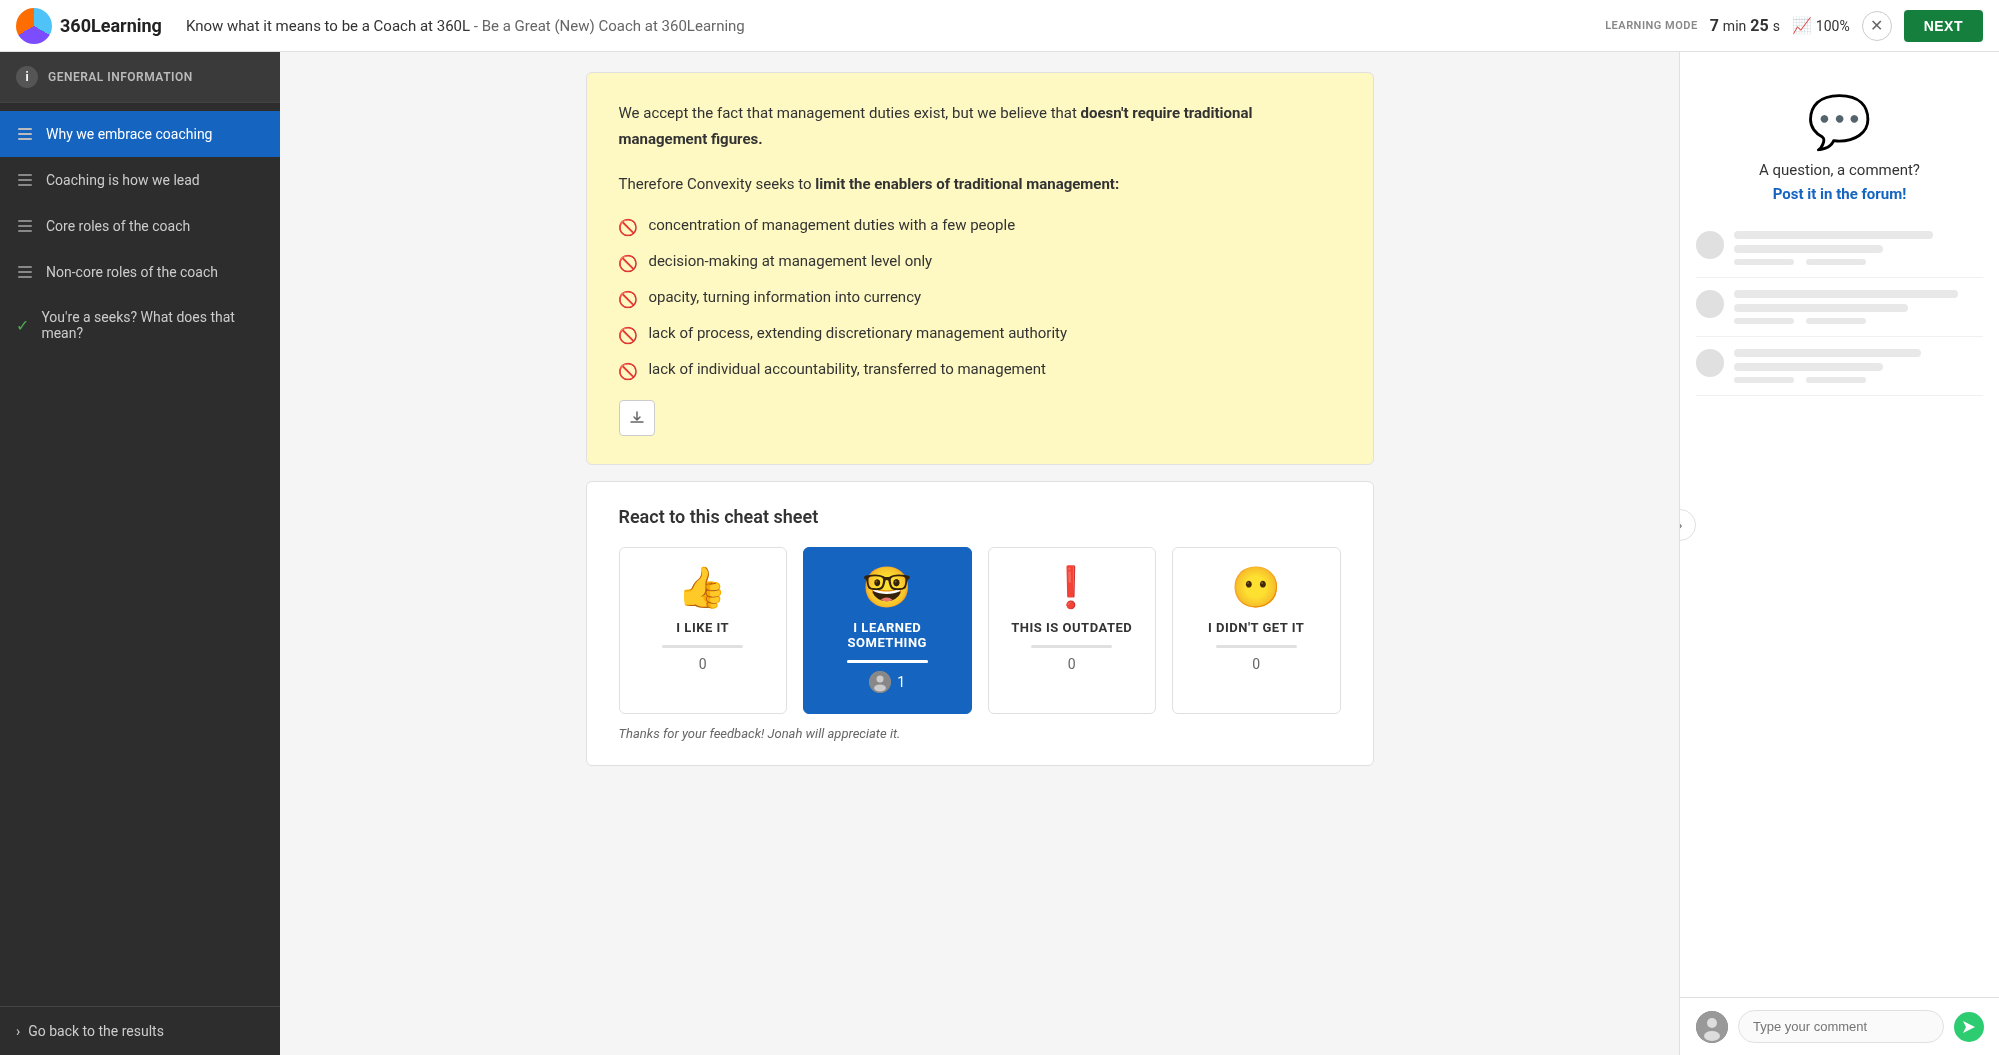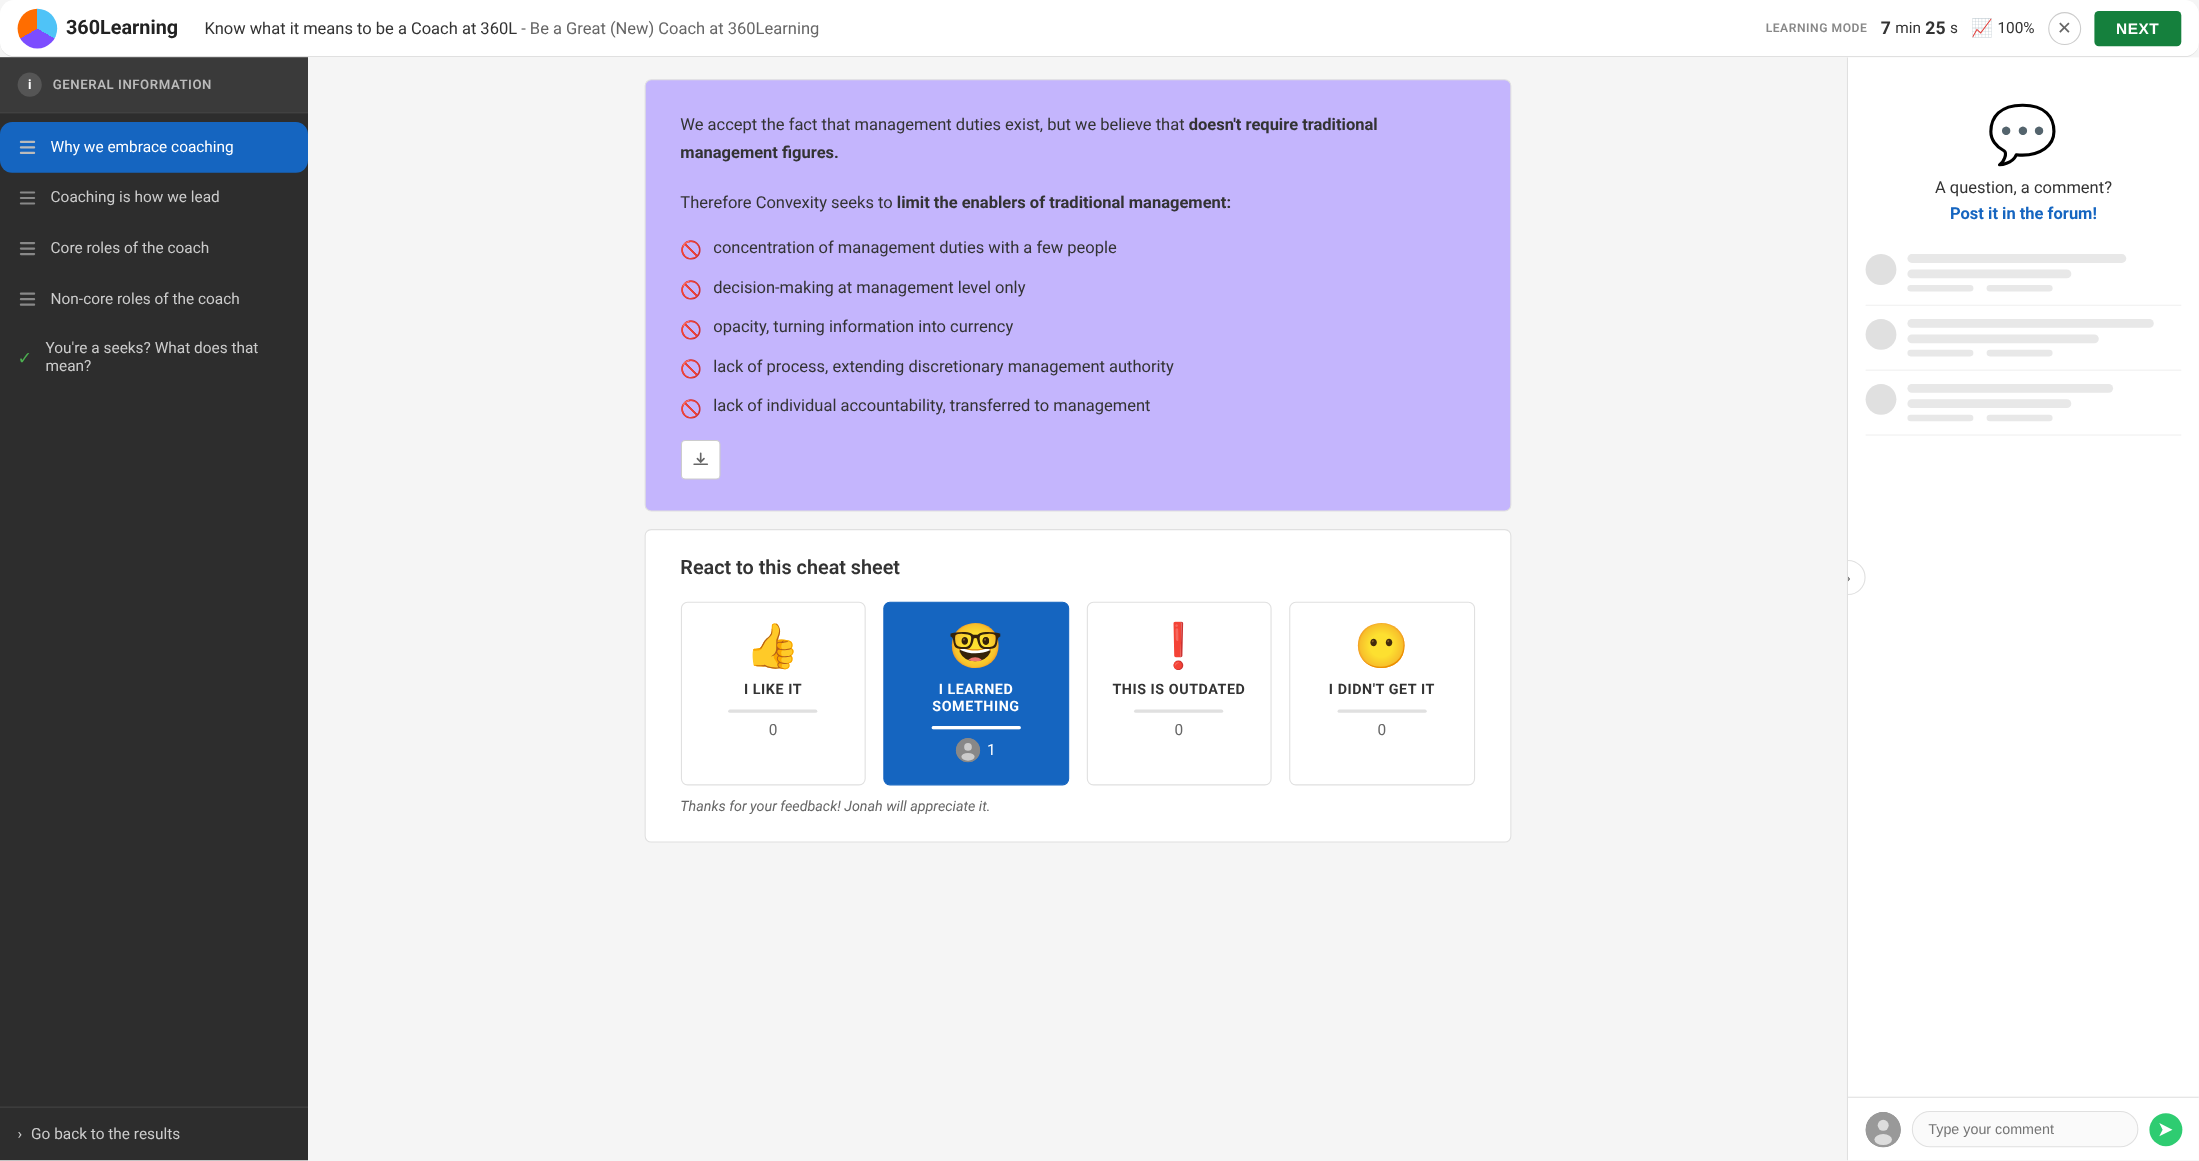--- a/index.html
+++ b/index.html
@@ -1,21 +1,21 @@
 <!DOCTYPE html>
 <html><head>
   <meta charset="utf-8">
   <style>
     * { box-sizing: border-box; margin: 0; padding: 0; }
     body { font-family: -apple-system, BlinkMacSystemFont, 'Segoe UI', Roboto, sans-serif; background: #f5f5f5; display: flex; flex-direction: column; height: 100vh; overflow: hidden; }
 
     
     .header {
       display: flex; align-items: center; background: #fff; border-bottom: 1px solid #e0e0e0;
-      padding: 16px 16px; height: 52px; flex-shrink: 0; z-index: 10; border-radius: 13px;
+      padding: 16px 16px; height: 52px; flex-shrink: 0; z-index: 10;
     }
     .logo-area { display: flex; align-items: center; gap: 8px; margin-right: 24px; }
     .logo-circle {
       width: 36px; height: 36px; border-radius: 50%;
       background: conic-gradient(#4fc3f7 0deg 120deg, #7c4dff 120deg 240deg, #ff6d00 240deg 360deg);
     }
     .logo-text { font-size: 18px; font-weight: 700; color: #222; }
     .header-title { font-size: 15px; color: #333; flex: 1; }
     .header-title strong { font-weight: 400; }
     .header-title .subtitle { color: #666; font-weight: 400; }
@@ -52,34 +52,34 @@
       width: 22px; height: 22px; border-radius: 50%; background: #555;
       display: flex; align-items: center; justify-content: center;
       font-size: 12px; color: #fff; font-weight: 700; flex-shrink: 0;
     }
     .info-label { font-size: 12px; color: #bbb; font-weight: 600; letter-spacing: 0.5px; text-transform: uppercase; }
     .sidebar-nav { flex: 1; padding: 8px 0; }
     .nav-item {
       display: flex; align-items: center; gap: 12px; padding: 14px 16px;
       cursor: pointer; color: #ccc; font-size: 14px;
     }
-    .nav-item.active { background: #1565c0; color: #fff; border-radius: 11px; }
+    .nav-item.active { background: #1565c0; color: #fff; }
     .nav-item .nav-check { color: #4caf50; font-size: 16px; flex-shrink: 0; }
     .sidebar-footer {
       padding: 16px; border-top: 1px solid #444; cursor: pointer;
       font-size: 14px; color: #ccc; display: flex; align-items: center; gap: 8px;
     }
 
     
     .content-area { flex: 1; overflow-y: auto; background: #f5f5f5; padding: 0; }
     .content-inner { max-width: 820px; margin: 0 auto; padding: 20px 16px; }
 
     
     .content-card {
-      background: #c4b5fd; border-radius: 6px; border: 1px solid #e0e0e0;
+      background: #fef9c3; border-radius: 6px; border: 1px solid #e0e0e0;
       margin-bottom: 16px; padding: 28px 32px;
     }
     .content-text { font-size: 15px; line-height: 1.7; color: #333; }
     .content-text strong { font-weight: 700; }
     .bullet-list { list-style: none; margin: 16px 0; padding: 0; }
     .bullet-list li { display: flex; align-items: flex-start; gap: 10px; margin-bottom: 10px; font-size: 15px; color: #333; line-height: 1.5; }
     .bullet-icon { font-size: 16px; flex-shrink: 0; margin-top: 2px; }
     .download-btn {
       margin-top: 16px; width: 36px; height: 36px; border: 1px solid #ccc;
       border-radius: 4px; background: #fff; cursor: pointer;

